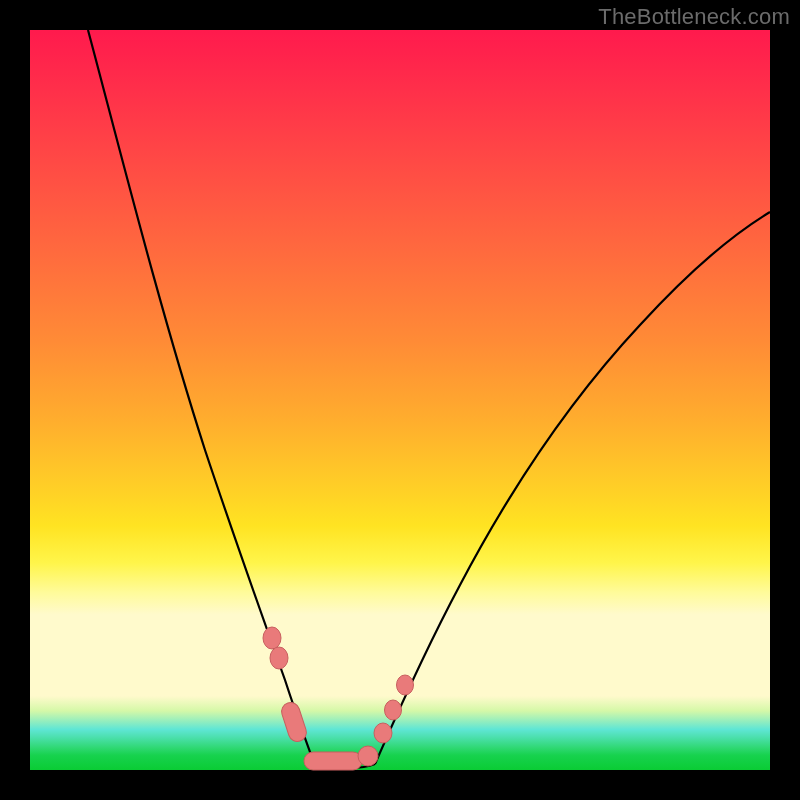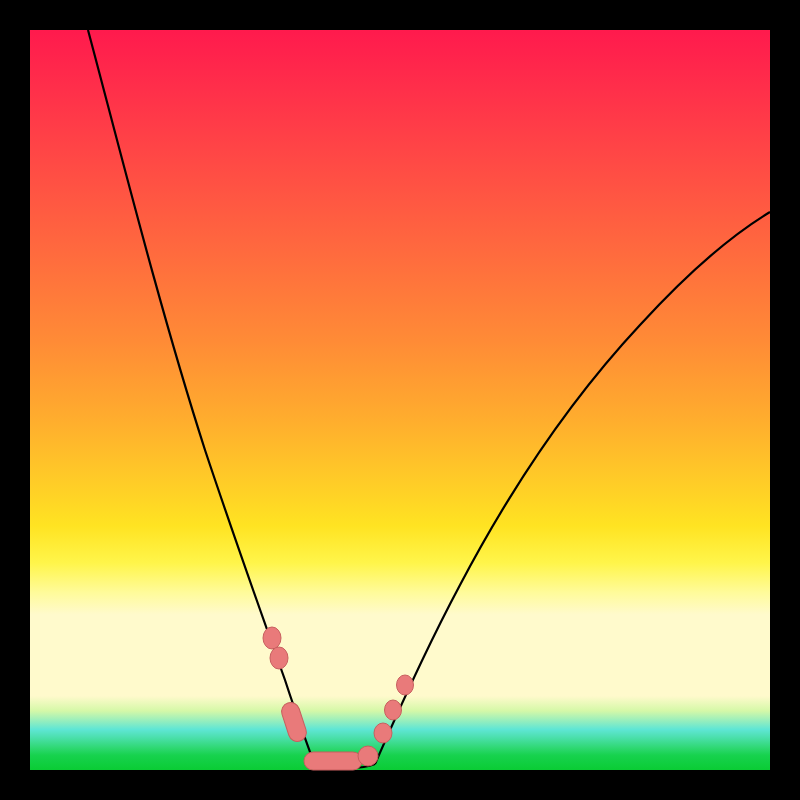--- a/index.html
+++ b/index.html
@@ -61,20 +61,21 @@
   .bead-long {
     fill: #e97a7a;
     stroke: #c85f5f;
     stroke-width: 1;
   }
 </style>
 </head>
 <body>
 
 <div class="frame">
+  <div class="watermark">TheBottleneck.com</div>
   <div class="plot">
     <svg class="curves" viewBox="0 0 740 740">
 
       <path class="curve" d="M 58 0
                C 90 120, 130 280, 175 420
                C 205 510, 230 580, 255 650
                C 268 690, 278 716, 285 736"></path>
 
       <path class="curve" d="M 285 736
                Q 300 738, 320 738

